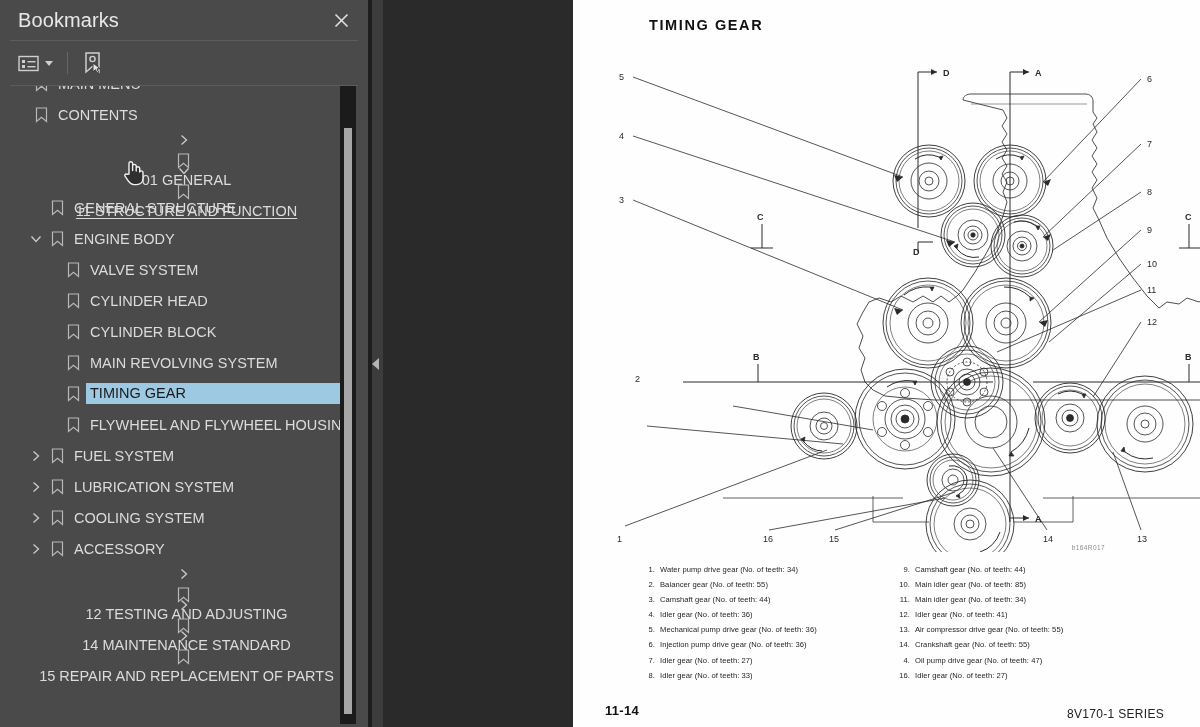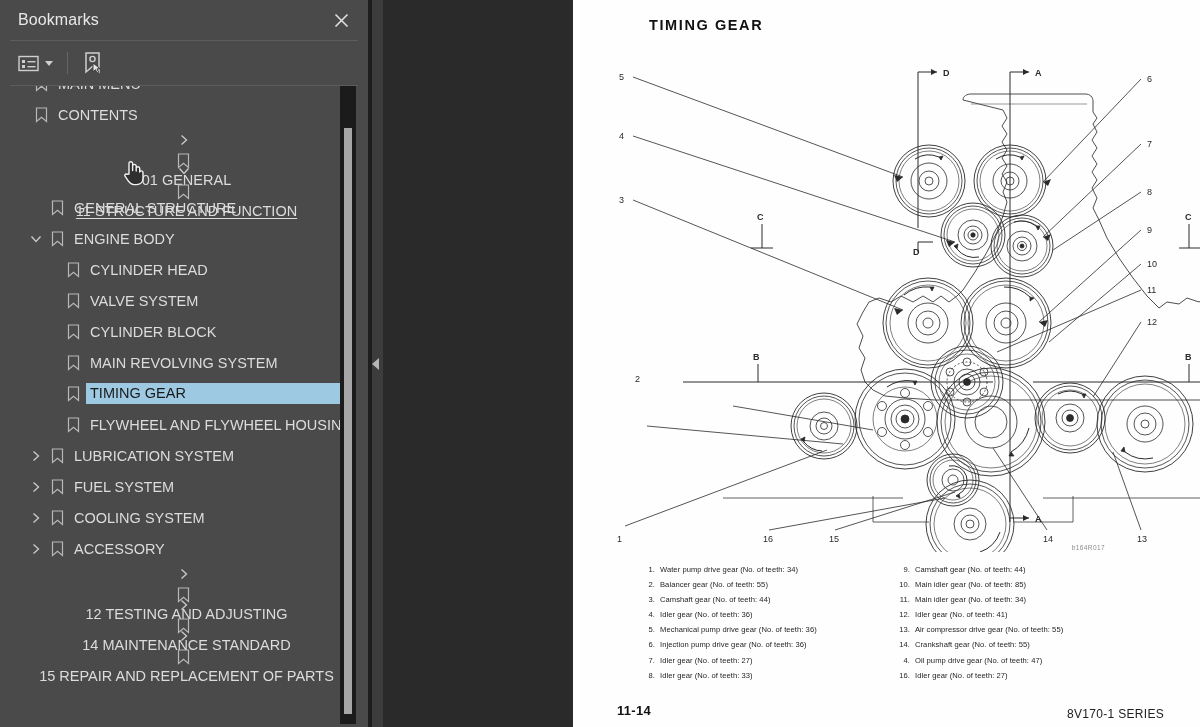--- a/index.html
+++ b/index.html
@@ -19,21 +19,21 @@
     position: relative;
     flex: 0 0 368px;
   }
   #panel-header {
     height: 40px; flex: 0 0 40px;
     display: flex; align-items: center;
     padding: 0 14px 0 18px;
     position: relative;
   }
   #panel-title {
-    font-size: 16px; color: #e8e8e8; letter-spacing: .1px;
+    font-size: 20px; color: #e8e8e8; letter-spacing: .1px;
     flex: 1;
   }
   #panel-close {
     width: 26px; height: 26px;
     display: flex; align-items: center; justify-content: center;
     cursor: pointer;
   }
   #panel-close svg { display:block; }
   .hrule { height:1px; background:#5c5c5c; margin:0 10px; }
 
@@ -159,21 +159,21 @@
   .leg-item {
     display:flex; font-size: 7.6px; color:#242424; line-height: 1;
     margin-bottom: 7.5px;
     font-family: "Liberation Sans", sans-serif;
     letter-spacing: .05px;
   }
   .leg-num { width: 14px; text-align:right; flex:0 0 14px; }
   .leg-txt { padding-left: 5px; text-align: right; }
 
   #footer-page {
-    position:absolute; left: 44px; top: 703px;
+    position:absolute; left: 32px; top: 703px;
     font-weight:700; font-size: 13px; color:#111; letter-spacing:.3px;
   }
   #footer-series {
     position:absolute; right: 36px; top: 707px;
     font-size: 12px; color:#222; letter-spacing:.3px;
   }
 </style>
 </head>
 <body>
 
@@ -278,29 +278,29 @@
               </svg>
             </span>
             <span class="label">ENGINE BODY</span>
           </div>
           <div class="node lvl2b">
             <span class="bmk-icon">
               <svg width="13" height="16" viewBox="0 0 13 16">
                 <path d="M1.5 1 H11.5 V14.5 L6.5 10.2 L1.5 14.5 Z" fill="none" stroke="#b8b8b8" stroke-width="1.2"></path>
               </svg>
             </span>
+            <span class="label">VALVE SYSTEM</span>
+          </div>
+          <div class="node lvl2b">
+            <span class="bmk-icon">
+              <svg width="13" height="16" viewBox="0 0 13 16">
+                <path d="M1.5 1 H11.5 V14.5 L6.5 10.2 L1.5 14.5 Z" fill="none" stroke="#b8b8b8" stroke-width="1.2"></path>
+              </svg>
+            </span>
             <span class="label">CYLINDER HEAD</span>
-          </div>
-          <div class="node lvl2b">
-            <span class="bmk-icon">
-              <svg width="13" height="16" viewBox="0 0 13 16">
-                <path d="M1.5 1 H11.5 V14.5 L6.5 10.2 L1.5 14.5 Z" fill="none" stroke="#b8b8b8" stroke-width="1.2"></path>
-              </svg>
-            </span>
-            <span class="label">VALVE SYSTEM</span>
           </div>
           <div class="node lvl2b">
             <span class="bmk-icon">
               <svg width="13" height="16" viewBox="0 0 13 16">
                 <path d="M1.5 1 H11.5 V14.5 L6.5 10.2 L1.5 14.5 Z" fill="none" stroke="#b8b8b8" stroke-width="1.2"></path>
               </svg>
             </span>
             <span class="label">CYLINDER BLOCK</span>
           </div>
           <div class="node lvl2b">
@@ -331,34 +331,34 @@
             <span class="twisty">
               <svg width="10" height="12" viewBox="0 0 10 12">
                 <polyline points="2.5,1.5 7.5,6 2.5,10.5" fill="none" stroke="#c8c8c8" stroke-width="1.4"></polyline>
               </svg>
             </span>
             <span class="bmk-icon">
               <svg width="13" height="16" viewBox="0 0 13 16">
                 <path d="M1.5 1 H11.5 V14.5 L6.5 10.2 L1.5 14.5 Z" fill="none" stroke="#b8b8b8" stroke-width="1.2"></path>
               </svg>
             </span>
-            <span class="label">LUBRICATION SYSTEM</span>
+            <span class="label">FUEL SYSTEM</span>
           </div>
           <div class="node lvl1">
             <span class="twisty">
               <svg width="10" height="12" viewBox="0 0 10 12">
                 <polyline points="2.5,1.5 7.5,6 2.5,10.5" fill="none" stroke="#c8c8c8" stroke-width="1.4"></polyline>
               </svg>
             </span>
             <span class="bmk-icon">
               <svg width="13" height="16" viewBox="0 0 13 16">
                 <path d="M1.5 1 H11.5 V14.5 L6.5 10.2 L1.5 14.5 Z" fill="none" stroke="#b8b8b8" stroke-width="1.2"></path>
               </svg>
             </span>
-            <span class="label">FUEL SYSTEM</span>
+            <span class="label">LUBRICATION SYSTEM</span>
           </div>
           <div class="node lvl1">
             <span class="twisty">
               <svg width="10" height="12" viewBox="0 0 10 12">
                 <polyline points="2.5,1.5 7.5,6 2.5,10.5" fill="none" stroke="#c8c8c8" stroke-width="1.4"></polyline>
               </svg>
             </span>
             <span class="bmk-icon">
               <svg width="13" height="16" viewBox="0 0 13 16">
                 <path d="M1.5 1 H11.5 V14.5 L6.5 10.2 L1.5 14.5 Z" fill="none" stroke="#b8b8b8" stroke-width="1.2"></path>

